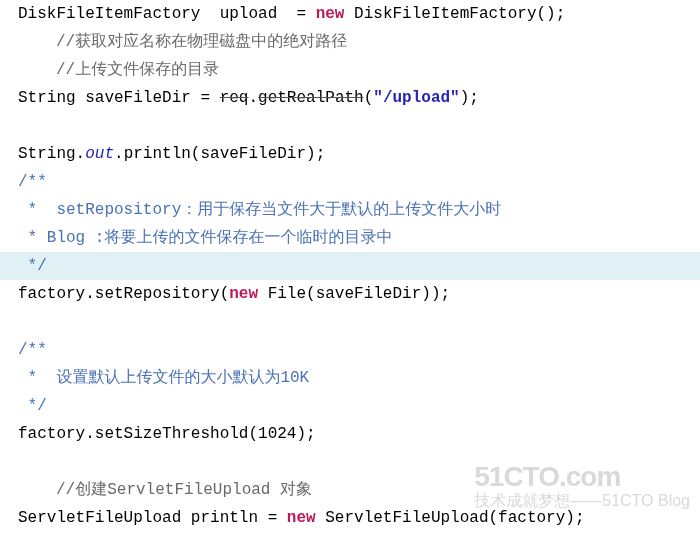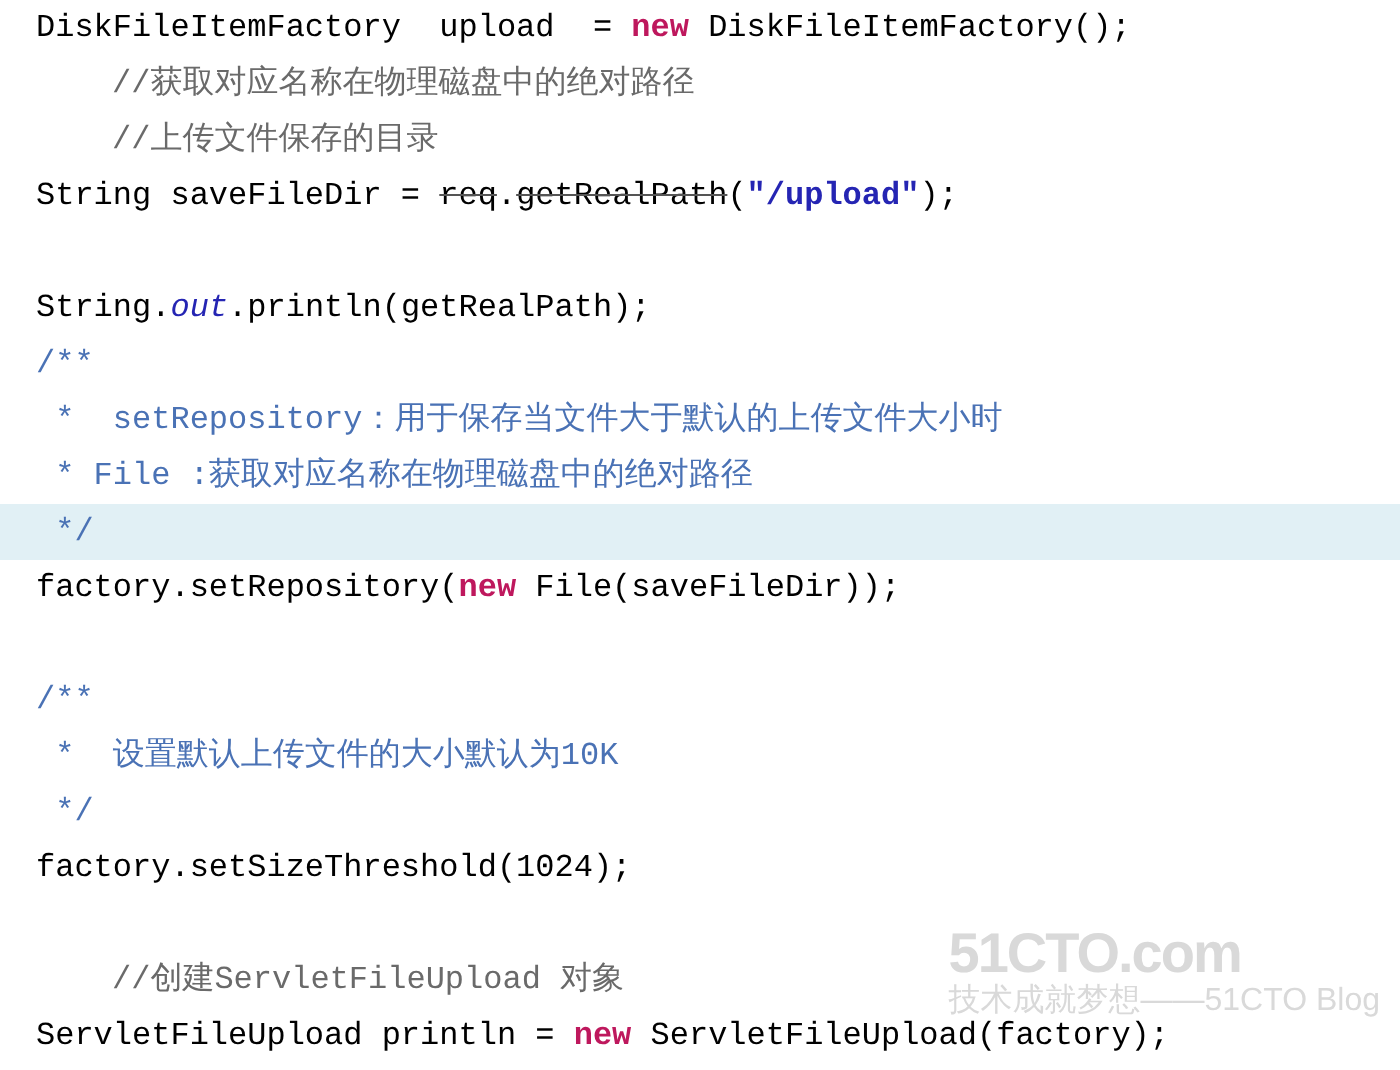--- a/index.html
+++ b/index.html
@@ -47,24 +47,24 @@
     }
   </style>
 </head>
 <body>
 
 <div class="line"><span>DiskFileItemFactory  upload  = </span><span class="kw">new</span><span> DiskFileItemFactory();</span></div>
 <div class="line"><span class="comment">//获取对应名称在物理磁盘中的绝对路径</span></div>
 <div class="line"><span class="comment">//上传文件保存的目录</span></div>
 <div class="line"><span>String saveFileDir = </span><span class="underline">req</span><span>.</span><span class="underline">getRealPath</span><span>(</span><span class="str">"/upload"</span><span>);</span></div>
 <div class="line"><span></span>&nbsp;</div>
-<div class="line"><span>String.</span><span class="field">out</span><span>.println(getRealPath);</span></div>
+<div class="line"><span>String.</span><span class="field">out</span><span>.println(saveFileDir);</span></div>
 <div class="line"><span class="jdoc">/**</span></div>
 <div class="line"><span class="jdoc"> *  setRepository：用于保存当文件大于默认的上传文件大小时</span></div>
-<div class="line"><span class="jdoc"> * File :获取对应名称在物理磁盘中的绝对路径</span></div>
+<div class="line"><span class="jdoc"> * Blog :将要上传的文件保存在一个临时的目录中</span></div>
 <div class="line highlight"><span class="jdoc"> */</span></div>
 <div class="line"><span>factory.setRepository(</span><span class="kw">new</span><span> File(saveFileDir));</span></div>
 <div class="line"><span></span>&nbsp;</div>
 <div class="line"><span class="jdoc">/**</span></div>
 <div class="line"><span class="jdoc"> *  设置默认上传文件的大小默认为10K</span></div>
 <div class="line"><span class="jdoc"> */</span></div>
 <div class="line"><span>factory.setSizeThreshold(1024);</span></div>
 <div class="line"><span></span>&nbsp;</div>
 <div class="line"><span class="comment">//创建ServletFileUpload 对象</span></div>
 <div class="line"><span>ServletFileUpload println = </span><span class="kw">new</span><span> ServletFileUpload(factory);</span></div>

